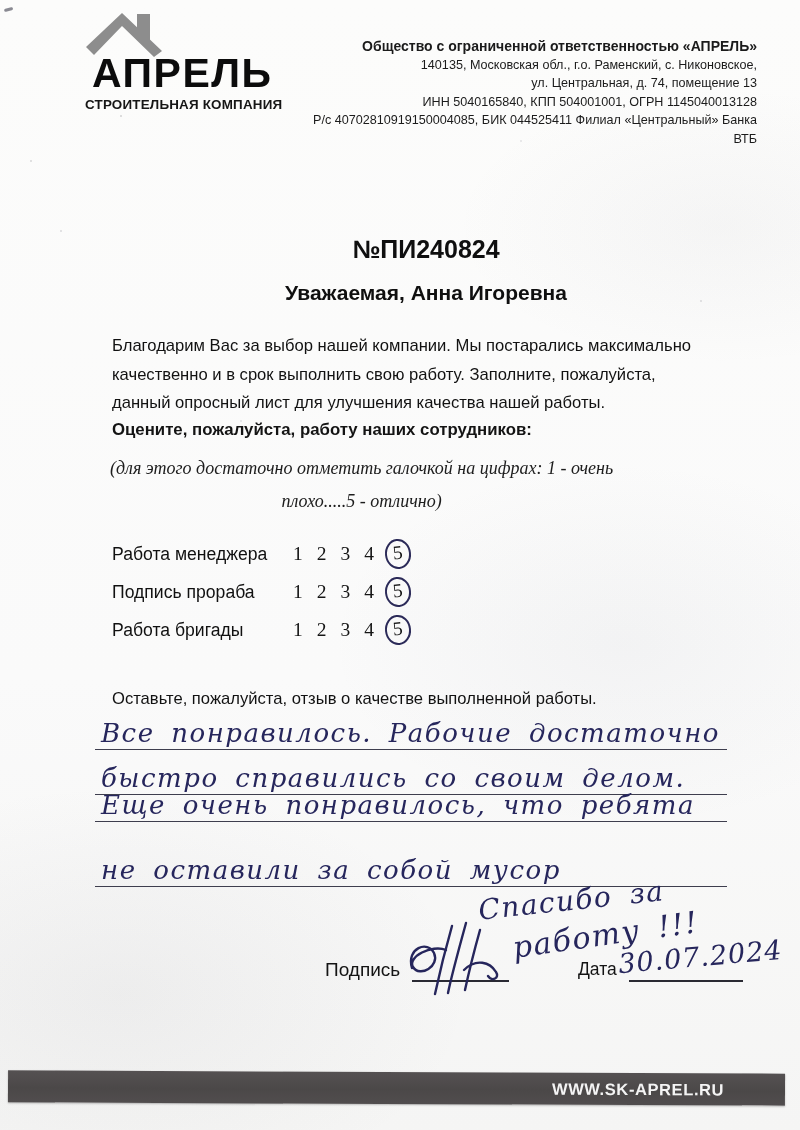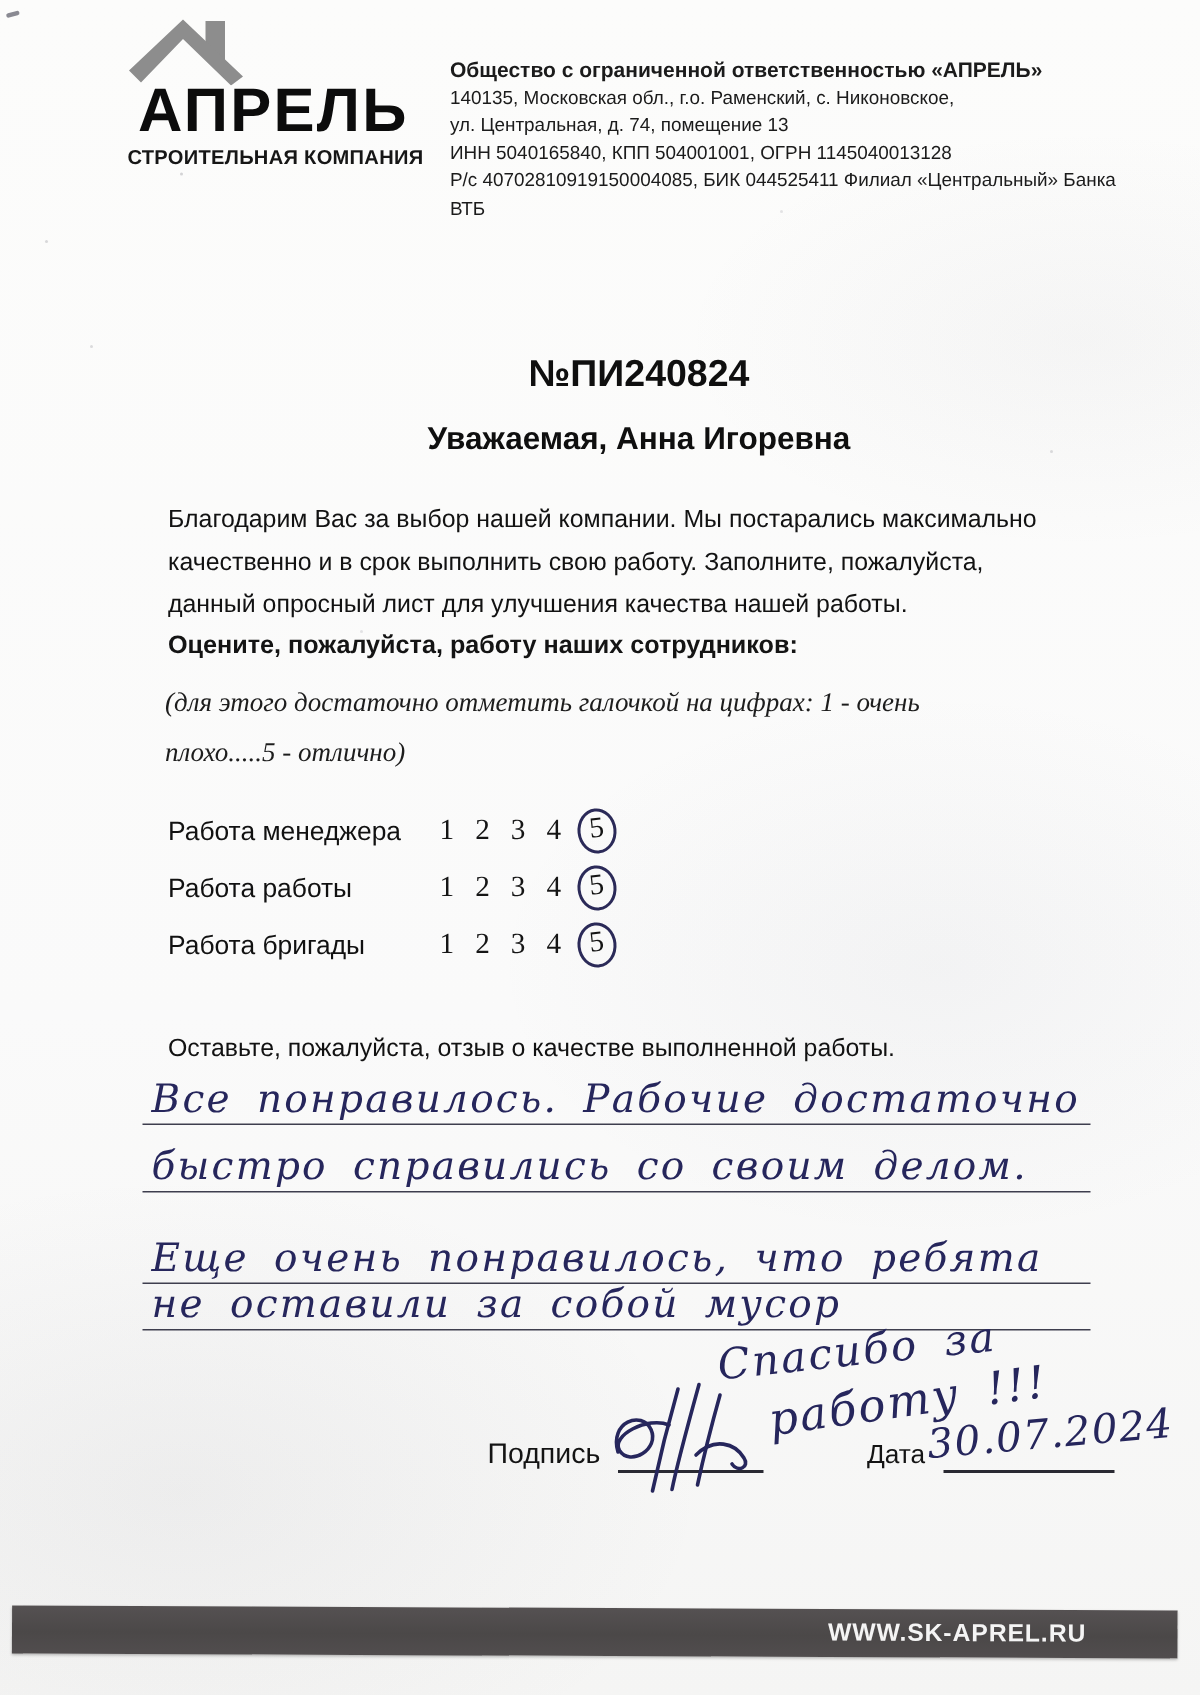--- a/index.html
+++ b/index.html
@@ -21,56 +21,56 @@
   }
   .corner-dash { position:absolute; left:4px; top:8px; width:9px; height:2.5px;
     background:#8a8a92; transform:rotate(-15deg); border-radius:2px; }
 
   
   .logo-icon { position:absolute; left:84px; top:11px; }
   .logo-title { position:absolute; left:92px; top:50px; font-size:41px; font-weight:800;
     letter-spacing:1.5px; color:#0c0c0c; }
   .logo-sub { position:absolute; left:85px; top:97px; font-size:13.4px; font-weight:bold;
     letter-spacing:.2px; color:#161616; }
-  .company { position:absolute; left:300px; right:43px; top:37px; 
+  .company { position:absolute; left:300px; right:43px; top:37px; text-align:right;
     font-size:12.6px; line-height:18.6px; color:#1b1b1b; }
   .company .name { font-weight:bold; font-size:14px; }
 
   
   .doc-title, .contract-no, .salutation { position:absolute; left:70px; width:712px;
     text-align:center; font-weight:bold; color:#0f0f0f; }
   .doc-title { top:185px; font-size:25px; }
   .contract-no { top:235px; font-size:25px; }
   .salutation { top:281px; font-size:21px; }
 
   .intro { position:absolute; left:112px; top:332px; font-size:16.6px; line-height:28.6px; color:#121212; }
   .rate-heading { position:absolute; left:112px; top:420px; font-size:16.8px; font-weight:bold; }
   .hint { position:absolute; left:110px; top:452px; font-family:"Liberation Serif", serif;
-    font-style:italic; font-size:18px; line-height:32.5px; color:#1d1d1d; }
+    font-style:italic; font-size:18px; line-height:32.5px; color:#1d1d1d;text-align:center; }
 
   
   .ratings { position:absolute; left:112px; top:535px; }
   .rate-row { height:38px; display:flex; align-items:center; font-size:17.6px; color:#111; }
   .rate-label { width:181px; }
   .nums { display:flex; align-items:center; gap:14px; font-family:"Liberation Serif", serif;
     font-size:19.5px; color:#151515; }
   .num { display:inline-block; }
   .circled { border:2.2px solid #2b2a58; border-radius:50%; padding:1px 6px 3px 6px;
     margin-left:-3px; transform:rotate(-6deg); }
 
   .review-heading { position:absolute; left:112px; top:689px; font-size:16.6px; color:#121212; }
 
   
   .hw { font-family:"DejaVu Serif", serif; font-style:italic; color:#26265c;
     letter-spacing:1.5px; word-spacing:7px; white-space:nowrap; }
   .hw-rule { position:absolute; left:95px; width:632px; border-bottom:1.6px solid #3e3e4e; }
   .hw-rule .hw { position:absolute; left:6px; bottom:1px; font-size:26px; }
   .rule1 { top:712px; height:38px; }
   .rule2 { top:757px; height:38px; }
-  .rule3 { top:818px; height:38px; }
+  .rule3 { top:784px; height:38px; }
   .rule4 { top:849px; height:38px; }
   .thanks1 { position:absolute; left:478px; top:884px; font-size:28px; transform:rotate(-6deg); }
   .thanks2 { position:absolute; left:512px; top:917px; font-size:30px; transform:rotate(-8deg); }
 
   
   .sig-label { position:absolute; left:325px; top:959px; font-size:19px; }
   .sig-line { position:absolute; left:412px; top:959px; width:97px; height:23px;
     border-bottom:2px solid #2a2a33; }
   .sig-scribble { position:absolute; left:396px; top:920px; }
   .date-label { position:absolute; left:578px; top:959px; font-size:17.5px; }
@@ -130,21 +130,21 @@
       <span class="rate-label">Работа менеджера</span>
       <span class="nums">
         <span class="num">1</span>
         <span class="num">2</span>
         <span class="num">3</span>
         <span class="num">4</span>
         <span class="num circled">5</span>
       </span>
     </div>
     <div class="rate-row">
-      <span class="rate-label">Работа работы</span>
+      <span class="rate-label">Подпись прораба</span>
       <span class="nums">
         <span class="num">1</span>
         <span class="num">2</span>
         <span class="num">3</span>
         <span class="num">4</span>
         <span class="num circled">5</span>
       </span>
     </div>
     <div class="rate-row">
       <span class="rate-label">Работа бригады</span>

